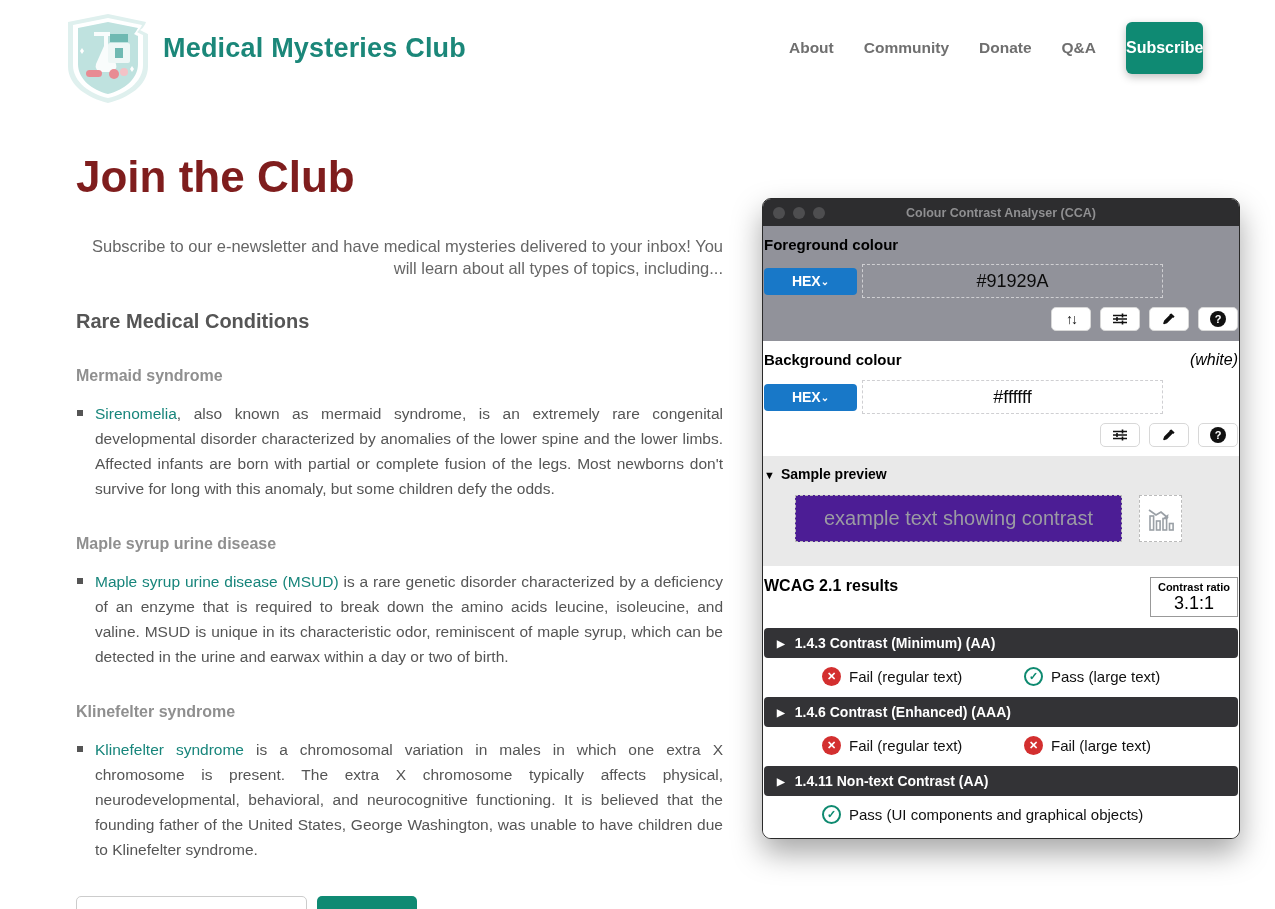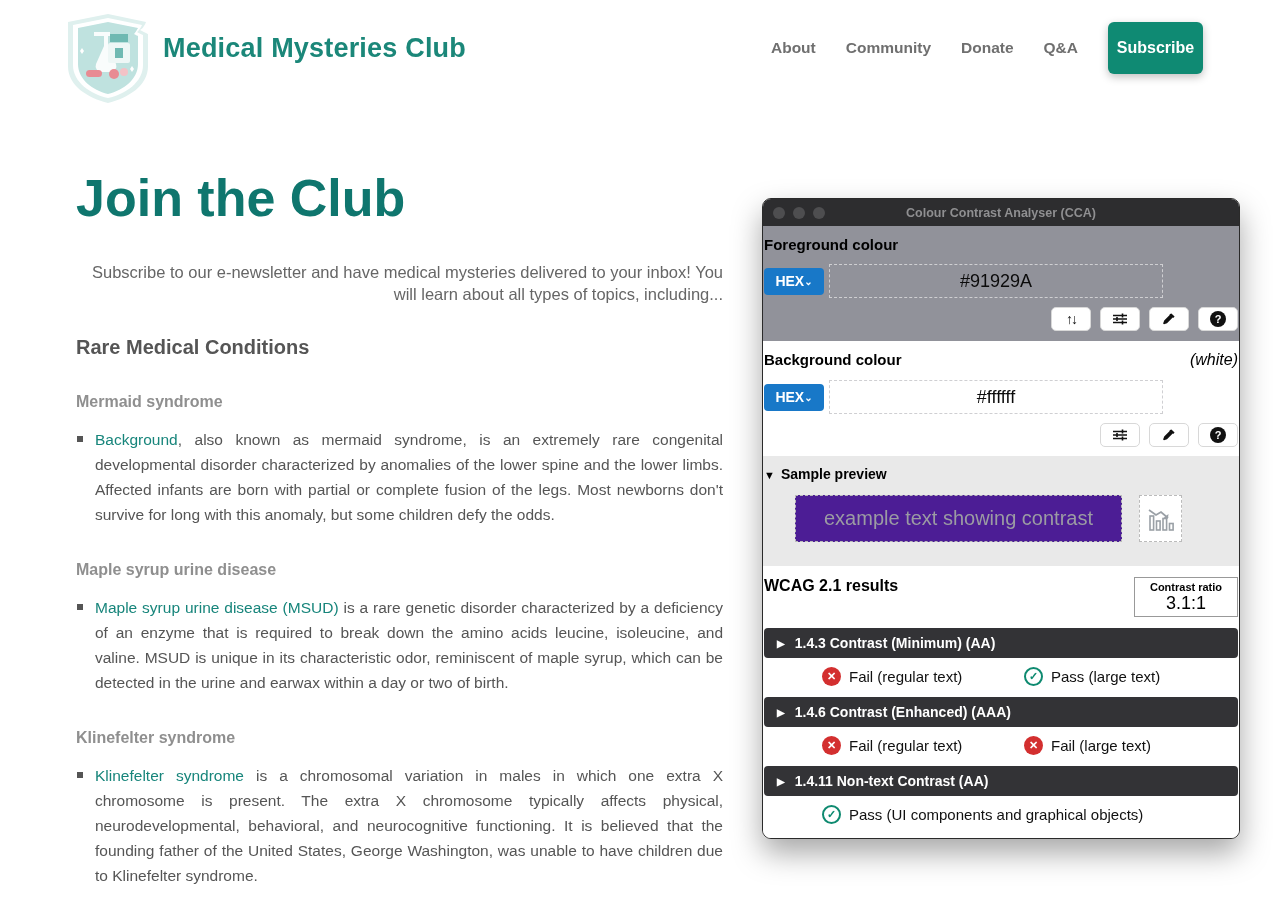--- a/index.html
+++ b/index.html
@@ -11,24 +11,24 @@
   
   .site-header { position:relative; height:112px; }
   .logo { position:absolute; left:62px; top:8px; width:92px; height:98px; }
   .site-title { position:absolute; left:163px; top:33px; font-size:27px; font-weight:800; color:#1b8779; letter-spacing:.2px; }
   .nav { position:absolute; right:72px; top:22px; height:52px; display:flex; align-items:center; }
   .nav-link { color:#6f6f6f; font-size:15.5px; font-weight:600; margin-right:30px; cursor:pointer; }
   .btn-teal {
     background:#0f8a73; color:#fff; border:none; border-radius:6px; cursor:pointer;
     font-family:"Liberation Sans", sans-serif; font-weight:600;
   }
-  .nav-subscribe { width:95px; height:52px; font-size:16px; box-shadow:0 3px 8px rgba(0,0,0,.25); }
+  .nav-subscribe { width:77px; height:52px; font-size:16px; box-shadow:0 3px 8px rgba(0,0,0,.25); }
   
   .content { margin-left:76px; width:647px; }
-  .h1 { margin-top:56px; font-size:52px; font-weight:800; color:#0f766e; }
+  .h1 { margin-top:40px; font-size:44px; font-weight:800; color:#7f1d1d; }
   .intro { margin-top:33px; font-size:16.5px; line-height:22px; color:#666;text-align:right; }
   .h2 { margin-top:31px; font-size:20px; font-weight:800; color:#555; }
   .h3 { margin-top:34px; font-size:16px; font-weight:700; color:#8f8f8f; }
   ul.cond-list { margin-top:16px; list-style:none; }
   ul.cond-list li {
     position:relative; padding-left:19px; font-size:15.5px; line-height:25px;
     color:#555; text-align:justify;
   }
   ul.cond-list li::before {
     content:""; position:absolute; left:1px; top:9px; width:6px; height:6px; background:#555;
@@ -54,21 +54,21 @@
   .traffic { width:12px; height:12px; border-radius:50%; background:#4e4e50; margin-left:8px; cursor:pointer; }
   .traffic:first-child { margin-left:10px; }
   .cca-title { position:absolute; width:100%; text-align:center; font-size:12.5px; font-weight:700; color:#8f8f91; }
   .cca-section { padding:0 1px; }
   .sec-fg { height:115px; background:#91929A; }
   .sec-bg { height:115px; background:#ffffff; }
   .sec-label { padding-top:10px; font-size:15px; font-weight:700; color:#000; display:flex; justify-content:space-between; }
   .hint-white { font-style:italic; font-weight:400; font-size:16px; color:#000; }
   .color-row { margin-top:11px; display:flex; align-items:center; }
   .hex-select {
-    width:60px; height:27px; background:#1878c8; color:#fff; border-radius:4px;
+    width:93px; height:27px; background:#1878c8; color:#fff; border-radius:4px;
     font-size:14px; font-weight:700; display:flex; align-items:center; justify-content:center; gap:0;
     cursor:pointer;
   }
   .hex-select .chev { font-size:10px; font-weight:700; }
   .color-value {
     flex:1; height:34px; margin-left:5px; margin-right:75px;
     background:transparent; border:1px dashed #cfcfd2; text-align:center;
     font-size:18px; color:#0b0b0b; outline:none; font-family:"Liberation Sans", sans-serif;
   }
   .tool-row { margin-top:9px; display:flex; justify-content:flex-end; gap:9px; padding-right:0; }
@@ -94,21 +94,21 @@
     font-size:20px; color:#9b9ba3; cursor:text;
   }
   .chart-box {
     width:43px; height:47px; margin-left:17px; background:#fff; border:1px dashed #bbb;
     display:flex; align-items:center; justify-content:center; cursor:pointer;
   }
   
   .sec-results { background:#fff; padding-bottom:12px; }
   .results-head { display:flex; justify-content:space-between; align-items:flex-start; margin-top:11px; }
   .results-title { font-size:16px; font-weight:700; color:#000; }
-  .ratio-box { width:104px; border:1px solid #999; text-align:center; padding:3px 2px 2px; }
+  .ratio-box { width:88px; border:1px solid #999; text-align:center; padding:3px 2px 2px; }
   .ratio-label { font-size:11px; font-weight:700; color:#000; }
   .ratio-value { font-size:18px; color:#000; }
   .crit-bar {
     margin-top:11px; height:30px; background:#333336; border-radius:4px; color:#fff;
     display:flex; align-items:center; padding-left:13px; font-size:14px; font-weight:700; cursor:pointer;
   }
   .crit-bar .tri { font-size:10px; margin-right:10px; }
   .check-row { display:flex; align-items:flex-start; margin-top:9px; margin-bottom:2px; padding-left:58px; }
   .check { display:flex; align-items:center; }
   .check.col1 { width:202px; }
@@ -151,21 +151,21 @@
   </div>
 </div>
 
 <div class="content">
   <h1 class="h1">Join the Club</h1>
   <p class="intro">Subscribe to our e-newsletter and have medical mysteries delivered to your inbox! You will learn about all types of topics, including...</p>
   <h2 class="h2">Rare Medical Conditions</h2>
 
   <h3 class="h3">Mermaid syndrome</h3>
   <ul class="cond-list">
-    <li><a class="cond-link">Background</a><span>, also known as mermaid syndrome, is an extremely rare congenital developmental disorder characterized by anomalies of the lower spine and the lower limbs. Affected infants are born with partial or complete fusion of the legs. Most newborns don't survive for long with this anomaly, but some children defy the odds.</span></li>
+    <li><a class="cond-link">Sirenomelia</a><span>, also known as mermaid syndrome, is an extremely rare congenital developmental disorder characterized by anomalies of the lower spine and the lower limbs. Affected infants are born with partial or complete fusion of the legs. Most newborns don't survive for long with this anomaly, but some children defy the odds.</span></li>
   </ul>
 
   <h3 class="h3">Maple syrup urine disease</h3>
   <ul class="cond-list">
     <li><a class="cond-link">Maple syrup urine disease (MSUD)</a><span> is a rare genetic disorder characterized by a deficiency of an enzyme that is required to break down the amino acids leucine, isoleucine, and valine. MSUD is unique in its characteristic odor, reminiscent of maple syrup, which can be detected in the urine and earwax within a day or two of birth.</span></li>
   </ul>
 
   <h3 class="h3">Klinefelter syndrome</h3>
   <ul class="cond-list">
     <li><a class="cond-link">Klinefelter syndrome</a><span> is a chromosomal variation in males in which one extra X chromosome is present. The extra X chromosome typically affects physical, neurodevelopmental, behavioral, and neurocognitive functioning. It is believed that the founding father of the United States, George Washington, was unable to have children due to Klinefelter syndrome.</span></li>

